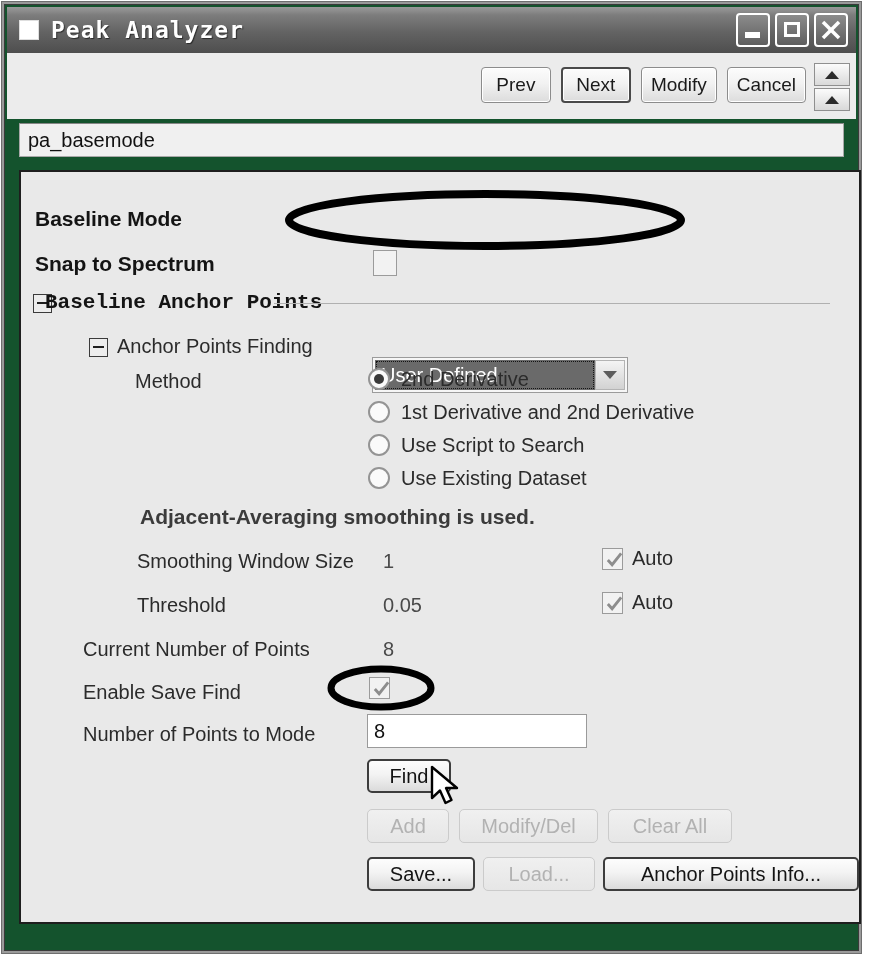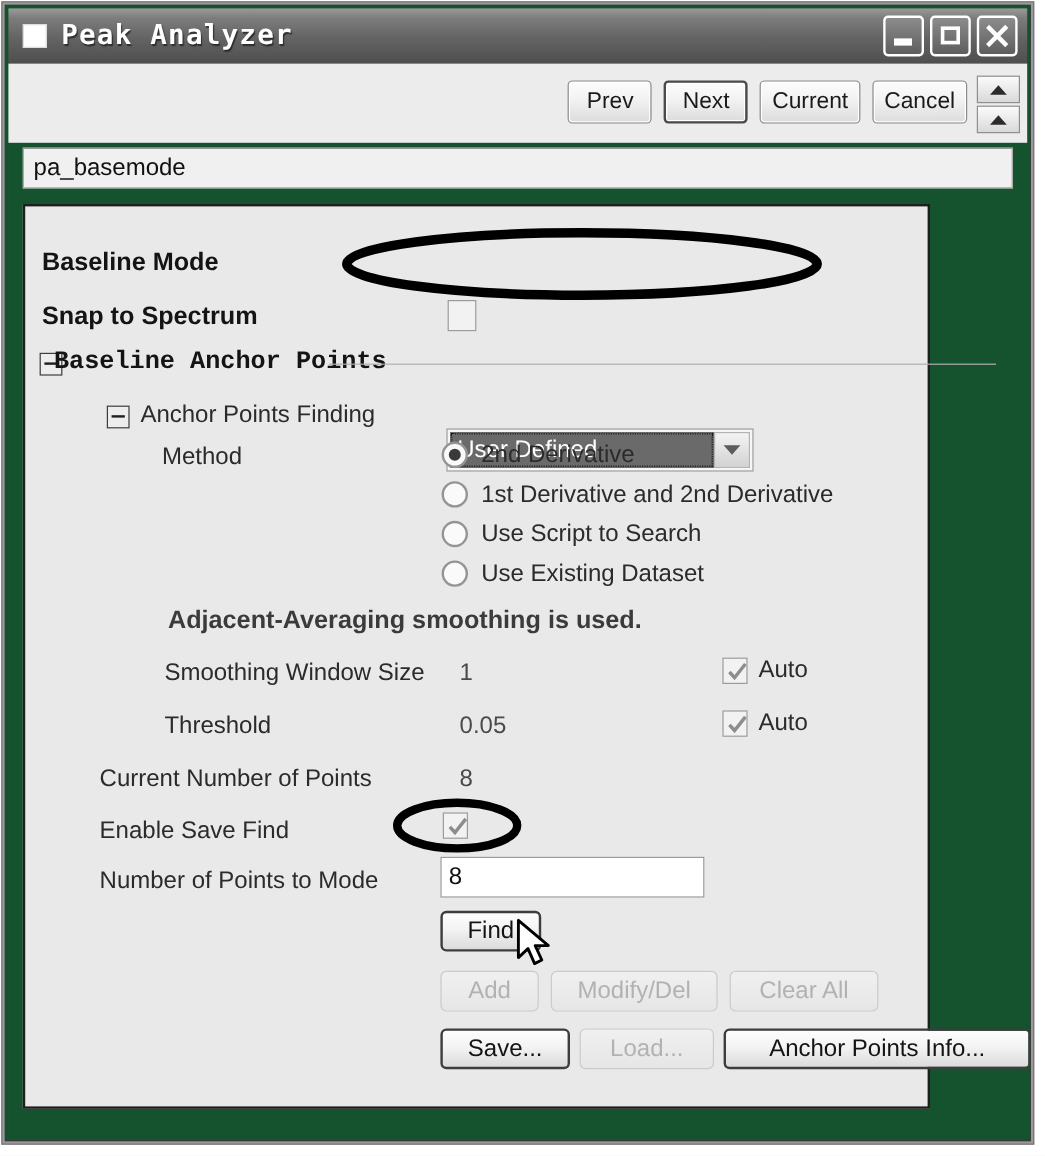--- a/index.html
+++ b/index.html
@@ -135,21 +135,21 @@
     font-family: "Liberation Sans", sans-serif;
     font-size: 20px;
     color: #111111;
     padding-left: 8px;
   }
 
   
   #panel {
     position: absolute;
     left: 14px; top: 165px;
-    width: 756px; height: 754px;
+    width: 842px; height: 754px;
     background: #e9e9e9;
     border: 2px solid #1e1e1e;
     box-sizing: border-box;
   }
 
   
   .lbl-bold {
     position: absolute;
     font-family: "Liberation Sans", sans-serif;
     font-weight: bold;
@@ -343,21 +343,21 @@
           <line x1="23" y1="7" x2="7" y2="23" stroke="#ffffff" stroke-width="3.6"></line>
         </svg>
       </div>
     </div>
   </div>
 
   <div id="toolbar">
     <div id="nav-buttons">
       <div class="nav-btn">Prev</div>
       <div class="nav-btn default">Next</div>
-      <div class="nav-btn">Current</div>
+      <div class="nav-btn">Modify</div>
       <div class="nav-btn">Cancel</div>
     </div>
     <div id="scroll-arrows">
       <div class="scroll-btn">
         <span class="arrow-up"></span>
       </div>
       <div class="scroll-btn">
         <span class="arrow-up"></span>
       </div>
     </div>

